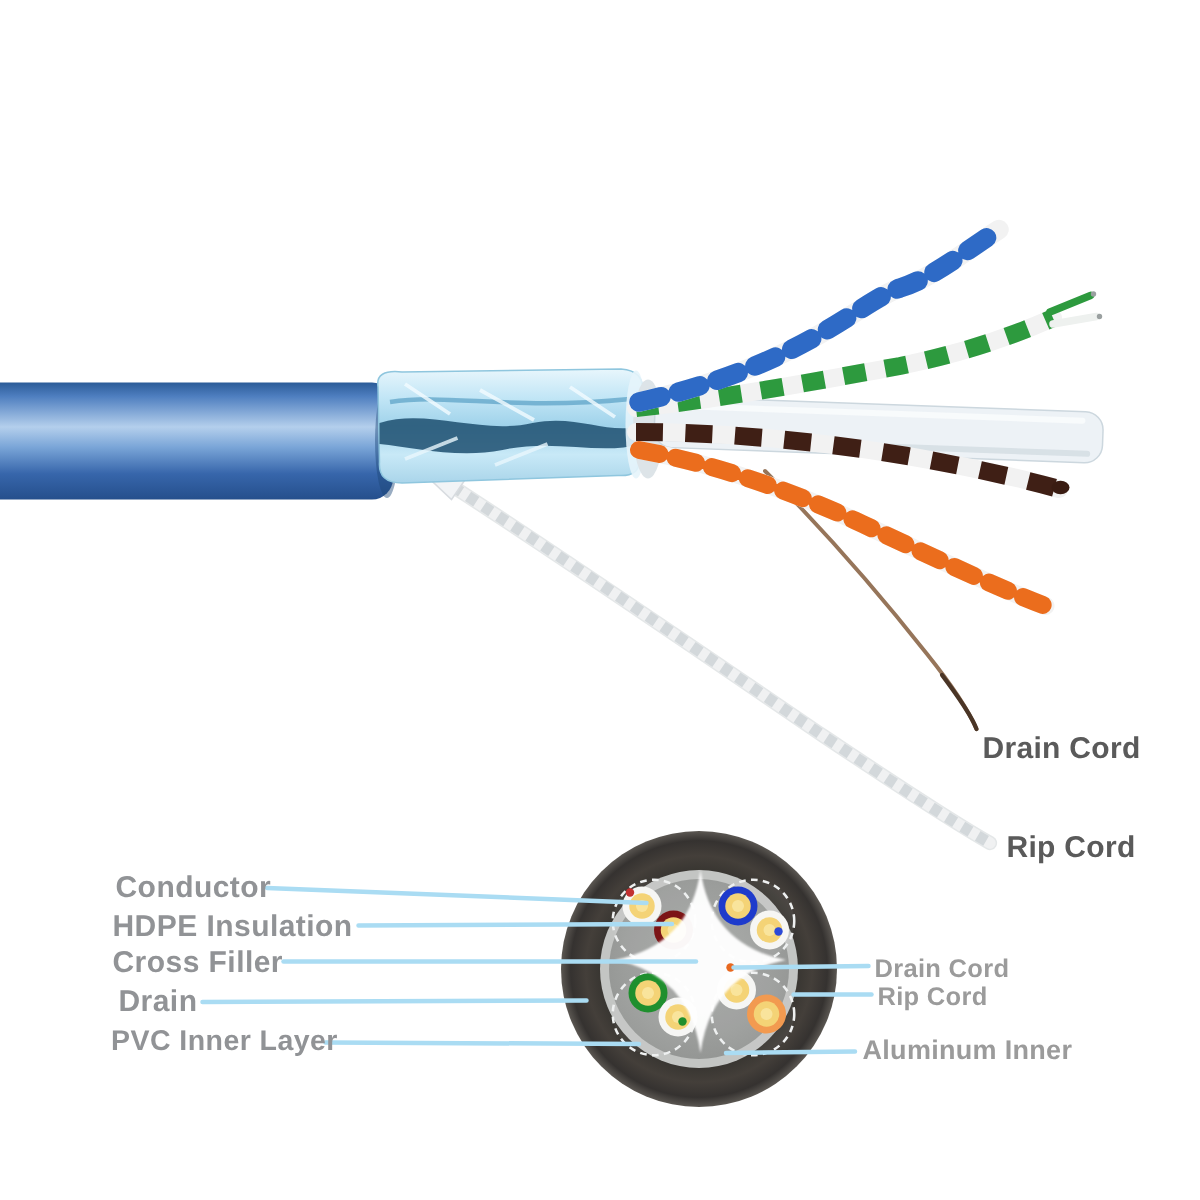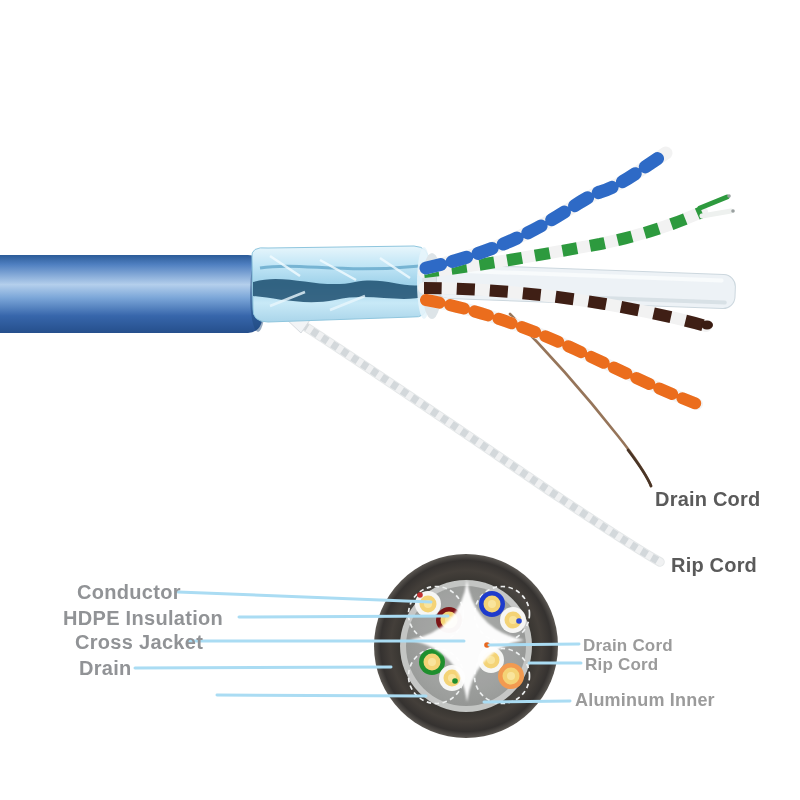--- a/index.html
+++ b/index.html
@@ -176,21 +176,22 @@
     <line x1="489" y1="645" x2="579" y2="644" stroke="#aadcf3"></line>
     <line x1="529" y1="663" x2="581" y2="663" stroke="#aadcf3"></line>
     <line x1="484" y1="702" x2="570" y2="701" stroke="#aadcf3"></line>
   </g>
 </svg>
 
 <div class="lbl photo-lbl" style="left:655px;top:489px">Drain Cord</div>
 <div class="lbl photo-lbl" style="left:671px;top:555px">Rip Cord</div>
 
 <div class="lbl left-lbl" style="left:61px;top:582px">Conductor</div>
-<div class="lbl left-lbl" style="left:47px;top:608px">HDPE Insulation</div>
-<div class="lbl left-lbl" style="left:59px;top:632px">Cross Jacket</div>
+<div class="lbl left-lbl" style="left:59px;top:608px">HDPE Insulation</div>
+<div class="lbl left-lbl" style="left:59px;top:632px">Cross Filler</div>
 <div class="lbl left-lbl" style="left:63px;top:658px">Drain</div>
+<div class="lbl left-lbl" style="left:58px;top:685px;font-size:19px">PVC Inner Layer</div>
 
 <div class="lbl right-lbl" style="left:583px;top:637px">Drain Cord</div>
 <div class="lbl right-lbl" style="left:585px;top:656px">Rip Cord</div>
 <div class="lbl right-lbl" style="left:575px;top:691px;font-size:18px">Aluminum Inner</div>
 
 </div>
 
 </body></html>

